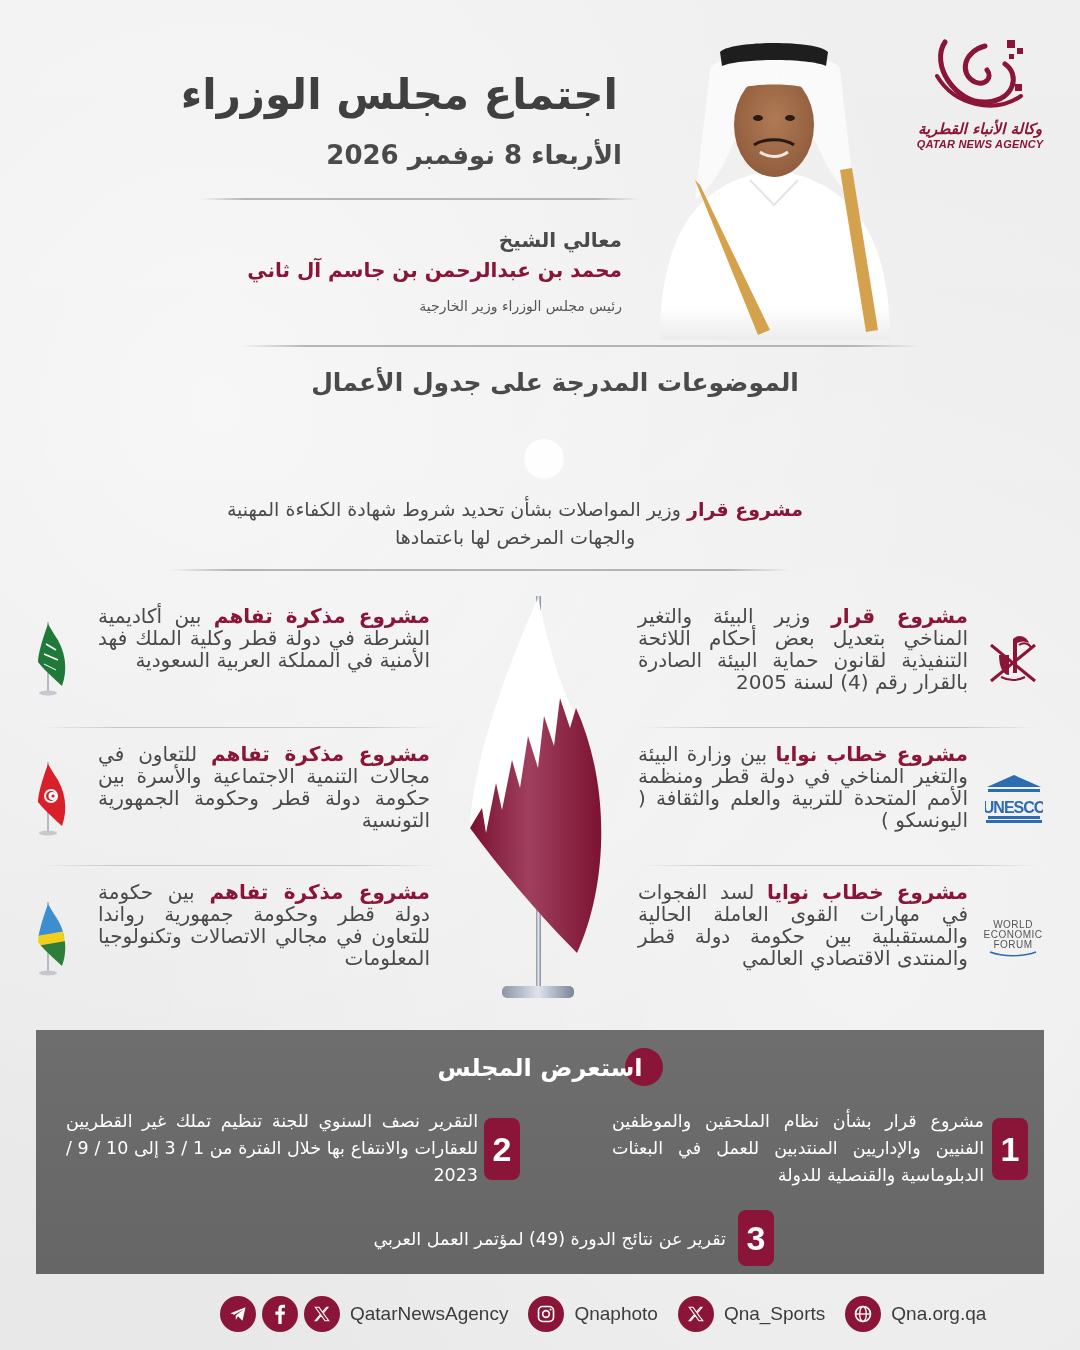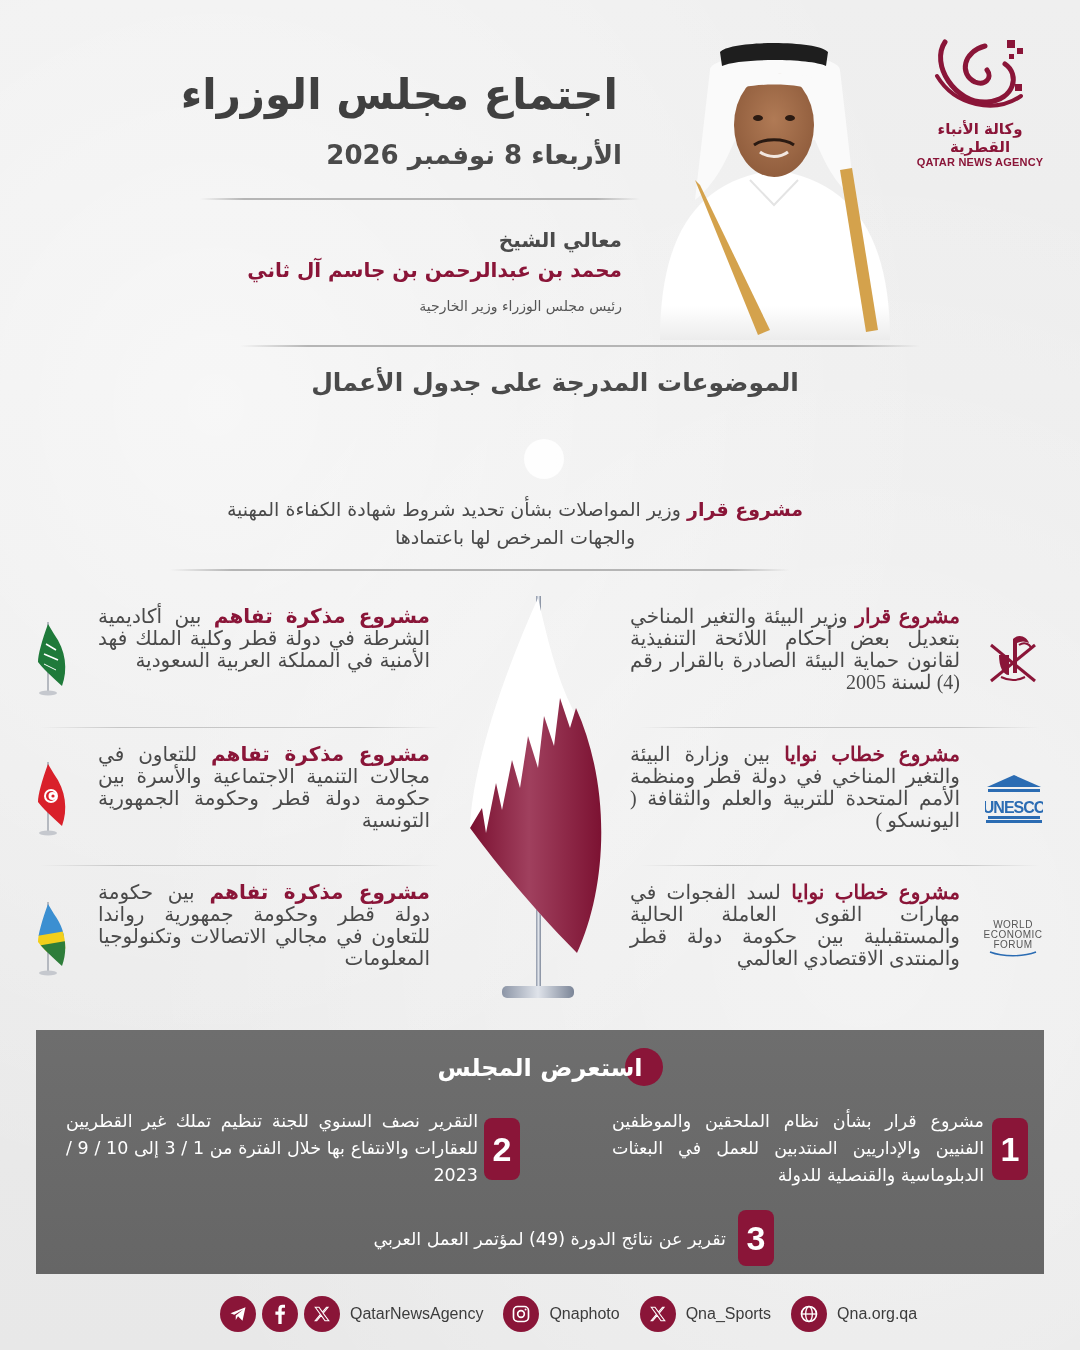--- a/index.html
+++ b/index.html
@@ -12,21 +12,21 @@
       radial-gradient(ellipse at 20% 30%, rgba(255,255,255,0.55) 0%, rgba(255,255,255,0) 60%),
       radial-gradient(ellipse at 80% 70%, rgba(255,255,255,0.45) 0%, rgba(255,255,255,0) 60%),
       linear-gradient(180deg, #efefef 0%, #e8e8e8 100%);
     font-family: "DejaVu Sans", sans-serif;
     direction: rtl;
     color: #4a4a4a;
   }
   .abs { position: absolute; }
 
   
-  .logo { left: 905px; top: 34px; width: 150px; text-align: center; direction: rtl; }
+  .logo { left: 905px; top: 34px; width: 150px; text-align: center; direction: rtl; font-style: italic; }
   .logo svg { display: block; margin: 0 auto; }
   .logo-ar { font-size: 15px; font-weight: bold; color: #8a1538; margin-top: 4px; }
   .logo-en { font-size: 11px; font-weight: bold; color: #8a1538; direction: ltr; letter-spacing: 0.2px; font-family: "Liberation Sans", sans-serif; }
 
   
   .title { right: 462px; top: 70px; font-size: 42px; font-weight: bold; color: #404040; white-space: nowrap; }
   .date { right: 458px; top: 140px; font-size: 26px; font-weight: bold; color: #4a4a4a; white-space: nowrap; }
   .divider { height: 2px; background: linear-gradient(90deg, rgba(170,170,170,0) 0%, #b5b5b5 10%, #b5b5b5 90%, rgba(170,170,170,0) 100%); }
   .honor { right: 458px; top: 228px; font-size: 20px; font-weight: bold; color: #4a4a4a; white-space: nowrap; }
   .name { right: 458px; top: 258px; font-size: 20px; font-weight: bold; color: #8a1538; white-space: nowrap; }
@@ -39,40 +39,40 @@
   .agenda-title { left: 0; right: 0; top: 368px; text-align: center; font-size: 25px; font-weight: bold; color: #4a4a4a; padding-left: 30px;}
   .approved-wrap { left: 0; right: 0; top: 428px; text-align: center; }
   .approved { display: inline-block; position: relative; font-size: 27px; font-weight: bold; color: #8a1538; padding: 4px 10px; }
   .approved .dot { position: absolute; right: -14px; top: 4px; width: 40px; height: 40px; border-radius: 50%; background: rgba(255,255,255,0.85); z-index: -1; }
 
   .intro { left: 200px; right: 250px; top: 495px; text-align: center; font-size: 19px; line-height: 28px; color: #4a4a4a; }
   .hl { color: #8a1538; font-weight: bold; }
 
   
   .item { font-size: 20px; line-height: 22px; color: #4a4a4a; text-align: justify; text-align-last: right; }
-  .item.right-col { right: 120px; width: 330px; font-family: Liberation Serif, serif; }
+  .item.right-col { right: 112px; width: 330px; }
   .item.left-col { left: 98px; width: 332px; }
   .item-sep { height: 1px; background: linear-gradient(90deg, rgba(180,180,180,0), #c6c6c6 20%, #c6c6c6 80%, rgba(180,180,180,0)); }
 
   .icon-box { display: flex; align-items: center; justify-content: center; }
 
   
   .review-panel { left: 36px; top: 1030px; width: 1008px; height: 244px; background: #6c6c6c;
     background-image: linear-gradient(180deg, #6e6e6e 0%, #666 100%); }
   .review-title-wrap { position: absolute; left: 0; right: 0; top: 22px; text-align: center; }
   .review-title { display: inline-block; position: relative; font-size: 24px; font-weight: bold; color: #fff; padding: 2px 8px; }
   .review-title .dot { position: absolute; right: -12px; top: -4px; width: 38px; height: 38px; border-radius: 50%; background: #8a1538; z-index: 0; }
   .review-title span.txt { position: relative; z-index: 1; }
   .num-badge { position: absolute; width: 36px; height: 62px; background: #8a1538; border-radius: 8px; color: #fff; font-size: 34px; font-weight: bold; display: flex; align-items: center; justify-content: center; font-family: "Liberation Sans", sans-serif; }
   .review-text { position: absolute; color: #fff; font-size: 17.5px; line-height: 27px; text-align: justify; text-align-last: right; }
 
   
   .footer { left: 220px; top: 1294px; height: 40px; display: flex; align-items: center; direction: ltr; gap: 6px; }
   .social { width: 36px; height: 36px; border-radius: 50%; background: #8a1538; display: flex; align-items: center; justify-content: center; color: #fff; }
-  .social-label { font-family: "Liberation Sans", sans-serif; font-size: 16px; color: #3c3c3c; margin: 0 14px 0 4px; }
+  .social-label { font-family: "Liberation Sans", sans-serif; font-size: 19px; color: #3c3c3c; margin: 0 14px 0 4px; }
 </style>
 </head>
 <body>
 
 <div class="abs logo">
   <svg width="110" height="82" viewBox="0 0 110 82">
     <path d="M20 8 C 5 30, 30 70, 62 68 C 90 66, 95 40, 80 30" fill="none" stroke="#8a1538" stroke-width="5" stroke-linecap="round"></path>
     <path d="M12 42 C 30 72, 70 80, 96 62" fill="none" stroke="#8a1538" stroke-width="4" stroke-linecap="round"></path>
     <path d="M60 12 C 38 18, 34 40, 50 48 C 60 52, 68 44, 62 36" fill="none" stroke="#8a1538" stroke-width="5" stroke-linecap="round"></path>
     <rect x="82" y="6" width="8" height="8" fill="#8a1538"></rect>

